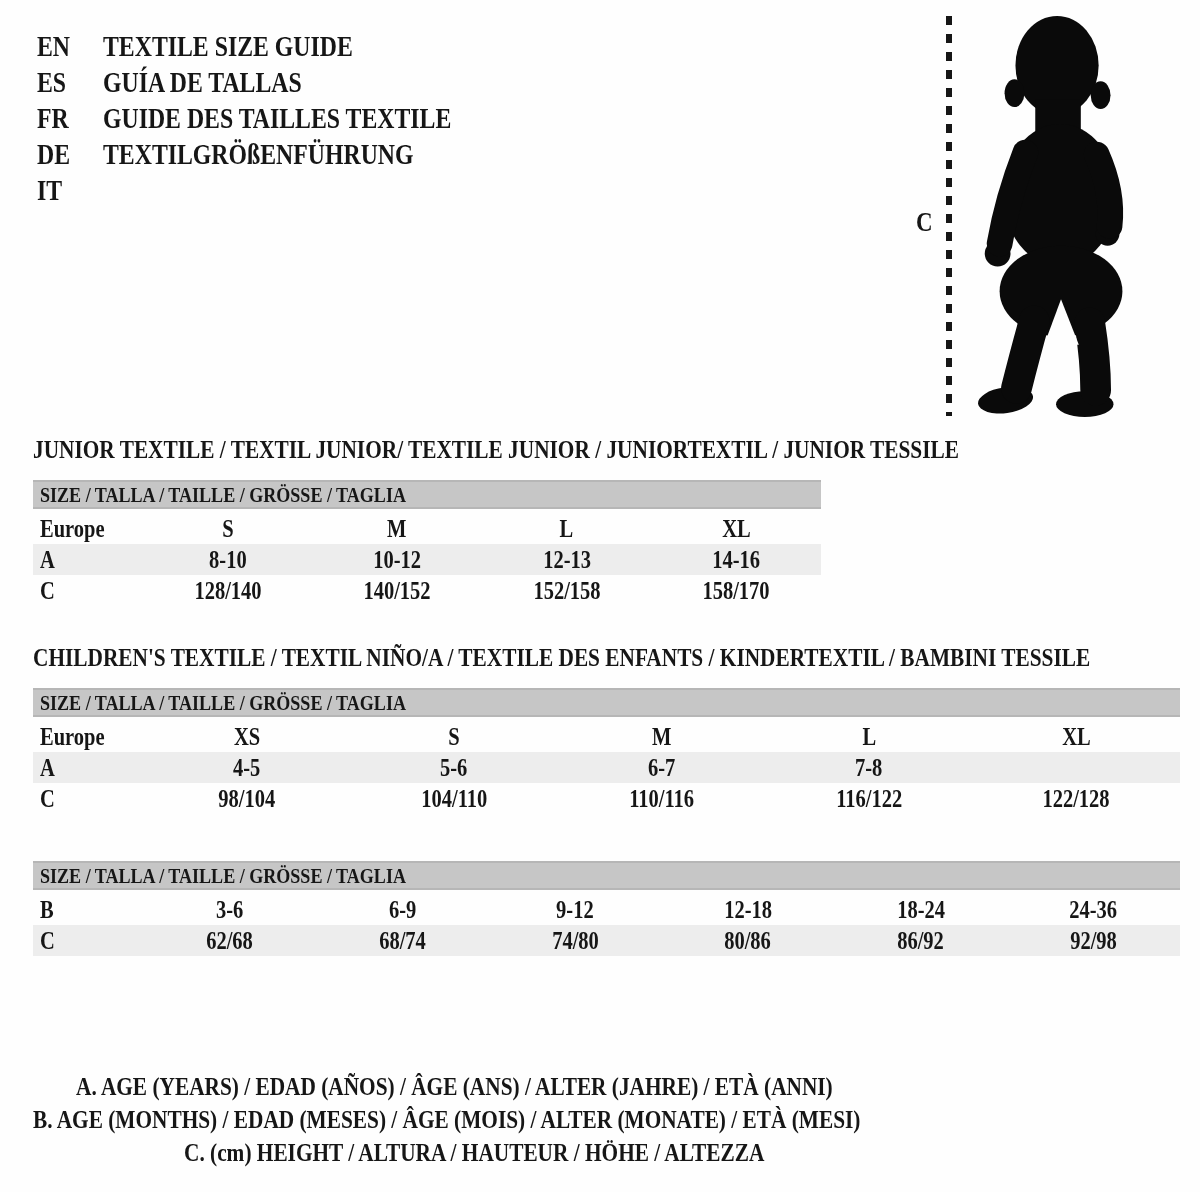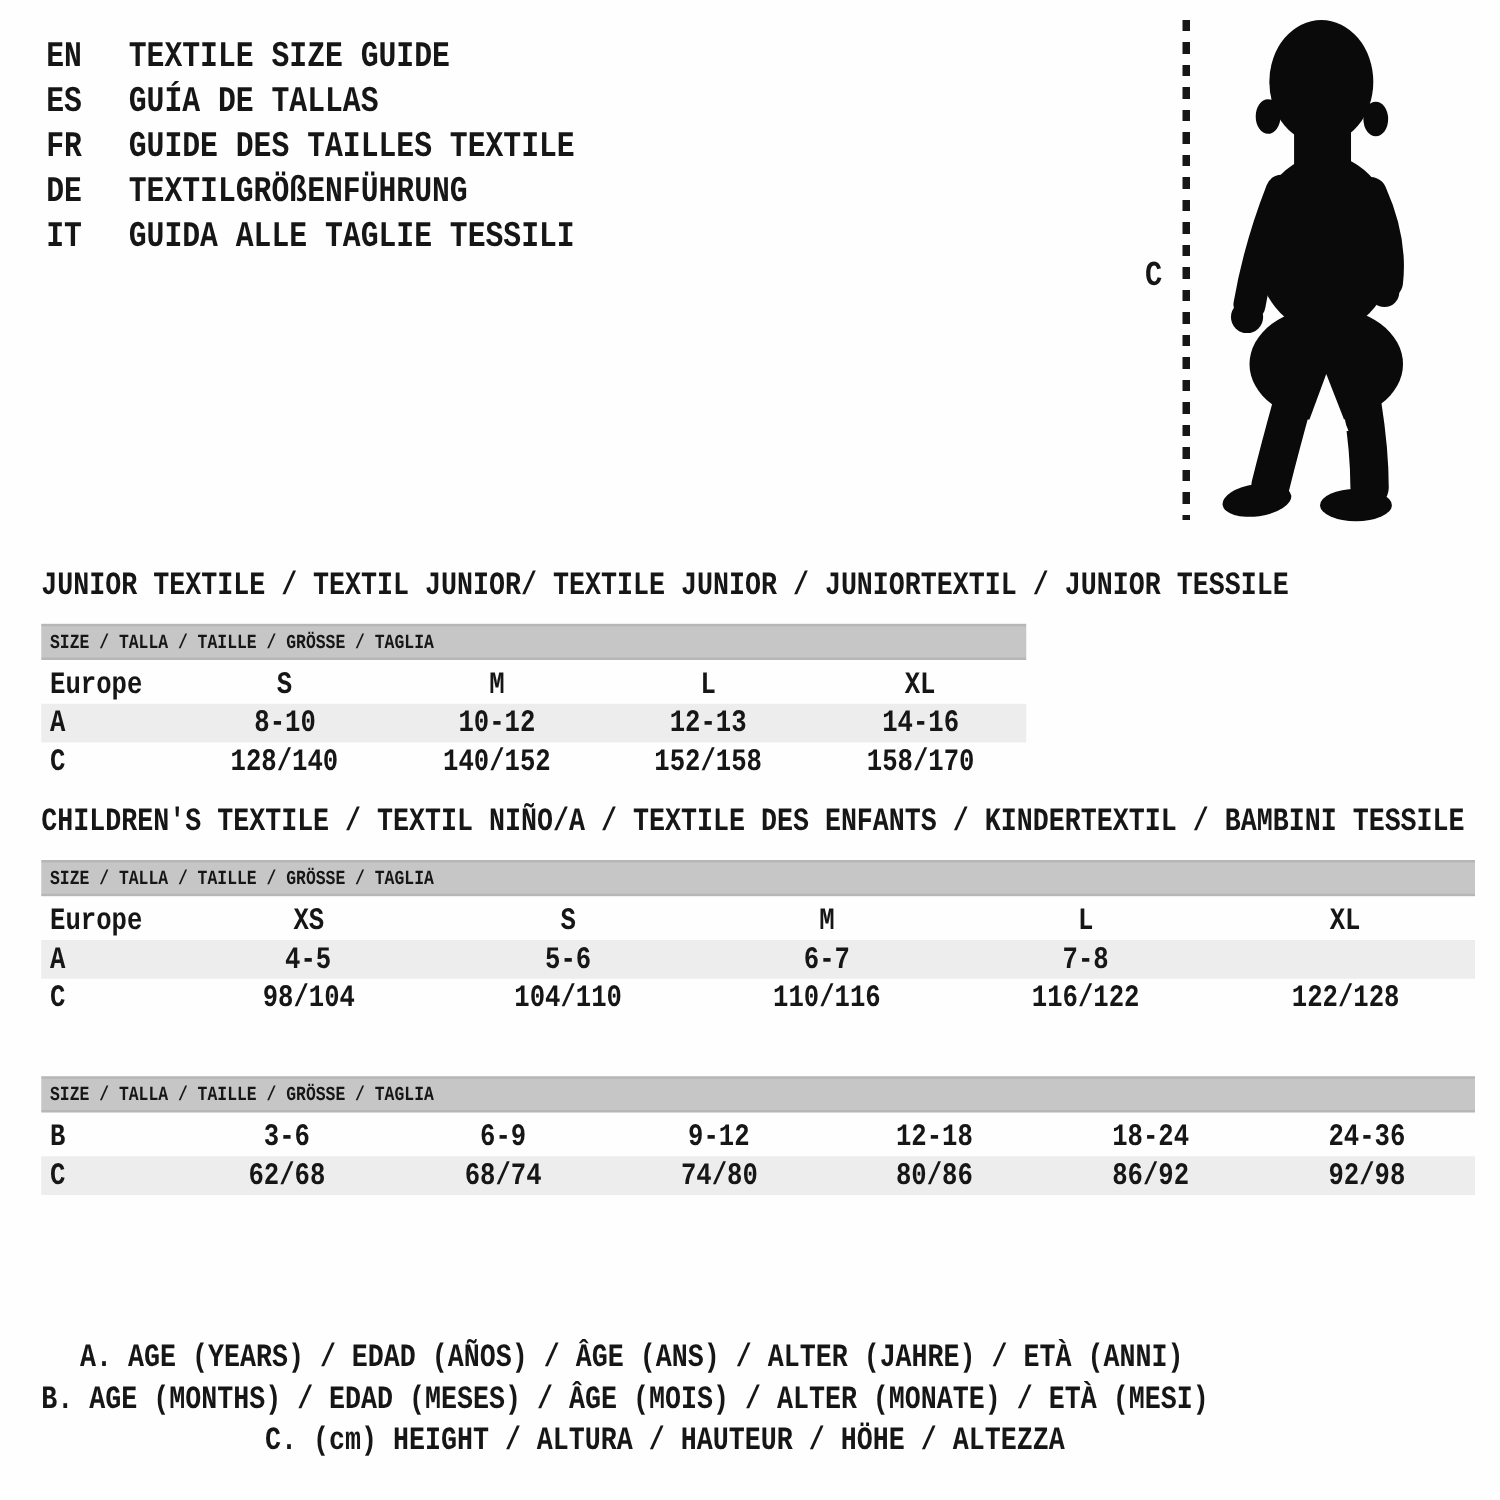--- a/index.html
+++ b/index.html
@@ -1,39 +1,39 @@
 <!DOCTYPE html>
 <html><head>
 <meta charset="utf-8">
 <style>
   html,body{margin:0;padding:0;background:#fff;}
   .page{
     position:relative;width:1200px;height:1192px;background:#fefefe;
-    font-family:Liberation Mono, monospace;color:#161616;overflow:hidden;
+    font-family:Liberation Serif, serif;color:#161616;overflow:hidden;
   }
   
   .cnd{display:inline-block;transform:scaleX(.82);transform-origin:left center;white-space:nowrap;}
   .cnd-c{display:inline-block;transform:scaleX(.82);transform-origin:center center;white-space:nowrap;}
 
   
   .lang{position:absolute;left:37px;top:28px;display:grid;grid-template-columns:66px auto;
         font-size:29px;font-weight:700;line-height:36px;}
 
   
   .dash-line{position:absolute;left:946px;top:16px;width:6px;height:400px;
              background:repeating-linear-gradient(180deg,#161616 0 9px,transparent 9px 18px);}
   .c-label{position:absolute;left:916px;top:206px;font-size:28px;font-weight:700;}
   .baby{position:absolute;left:957px;top:12px;}
 
   
   .size-section{position:absolute;left:33px;}
   .sec-title{font-size:26px;font-weight:700;line-height:33px;}
   .tbl{margin-top:14px;}
   .thead{height:29px;display:flex;align-items:center;padding-left:7px;
-         font-size:16px;font-weight:700;margin-bottom:4px;
+         font-size:22px;font-weight:700;margin-bottom:4px;
          box-shadow:inset 0 2px 0 rgba(0,0,0,.08), inset 0 -2px 0 rgba(0,0,0,.08);}
   .trow{display:grid;height:31px;align-items:center;font-size:25px;font-weight:700;}
   .rlabel{padding-left:7px;text-align:left;}
   .cell{text-align:center;}
 
   
   .legend{position:absolute;left:33px;top:1070px;font-size:26px;font-weight:700;line-height:33px;text-align:center;}
 </style>
 </head>
 <body>
@@ -43,21 +43,20 @@
   <div class="lang">
     <div><span class="cnd">EN</span></div>
     <div><span class="cnd">TEXTILE SIZE GUIDE</span></div>
     <div><span class="cnd">ES</span></div>
     <div><span class="cnd">GUÍA DE TALLAS</span></div>
     <div><span class="cnd">FR</span></div>
     <div><span class="cnd">GUIDE DES TAILLES TEXTILE</span></div>
     <div><span class="cnd">DE</span></div>
     <div><span class="cnd">TEXTILGRÖßENFÜHRUNG</span></div>
     <div><span class="cnd">IT</span></div>
-    <div><span class="cnd">GUIDA ALLE TAGLIE TESSILI</span></div>
   </div>
 
   <div class="dash-line"></div>
   <div class="c-label"><span class="cnd">C</span></div>
 
   <svg class="baby" width="210" height="406" viewBox="0 0 210 410" aria-hidden="true">
     <g fill="#0a0a0a" stroke="none">
       <ellipse cx="100" cy="54" rx="42" ry="50"></ellipse>
       <ellipse cx="57" cy="82" rx="10" ry="14"></ellipse>
       <ellipse cx="144" cy="84" rx="10" ry="14"></ellipse>
@@ -74,21 +73,21 @@
     <g fill="none" stroke="#0a0a0a" stroke-linecap="round">
       <path d="M68,142 Q50,188 42,234" stroke-width="26"></path>
       <path d="M140,144 Q157,182 153,216" stroke-width="26"></path>
       <path d="M77,312 Q67,348 59,380" stroke-width="31"></path>
       <path d="M133,314 Q139,352 139,382" stroke-width="31"></path>
     </g>
     <path d="M104,290 L87,336 L122,336 Z" fill="#fefefe"></path>
   </svg>
 
   <div id="sections">
-      <section class="size-section" style="top: 452px; width: 788px;">
+      <section class="size-section" style="top: 433px; width: 788px;">
         <div class="sec-title"><span class="cnd">JUNIOR TEXTILE / TEXTIL JUNIOR/ TEXTILE JUNIOR / JUNIORTEXTIL / JUNIOR TESSILE</span></div>
         <div class="tbl" style="margin-top: 14px;">
           <div class="thead" style="background: rgb(198, 198, 198);">
             <span class="cnd">SIZE / TALLA / TAILLE / GRÖSSE / TAGLIA</span>
           </div>
           <div class="trow" style="grid-template-columns: 110px repeat(4, 1fr);">
             <div class="rlabel"><span class="cnd">Europe</span></div>
             <div class="cell"><span class="cnd-c">S</span></div>
             <div class="cell"><span class="cnd-c">M</span></div>
             <div class="cell"><span class="cnd-c">L</span></div>

